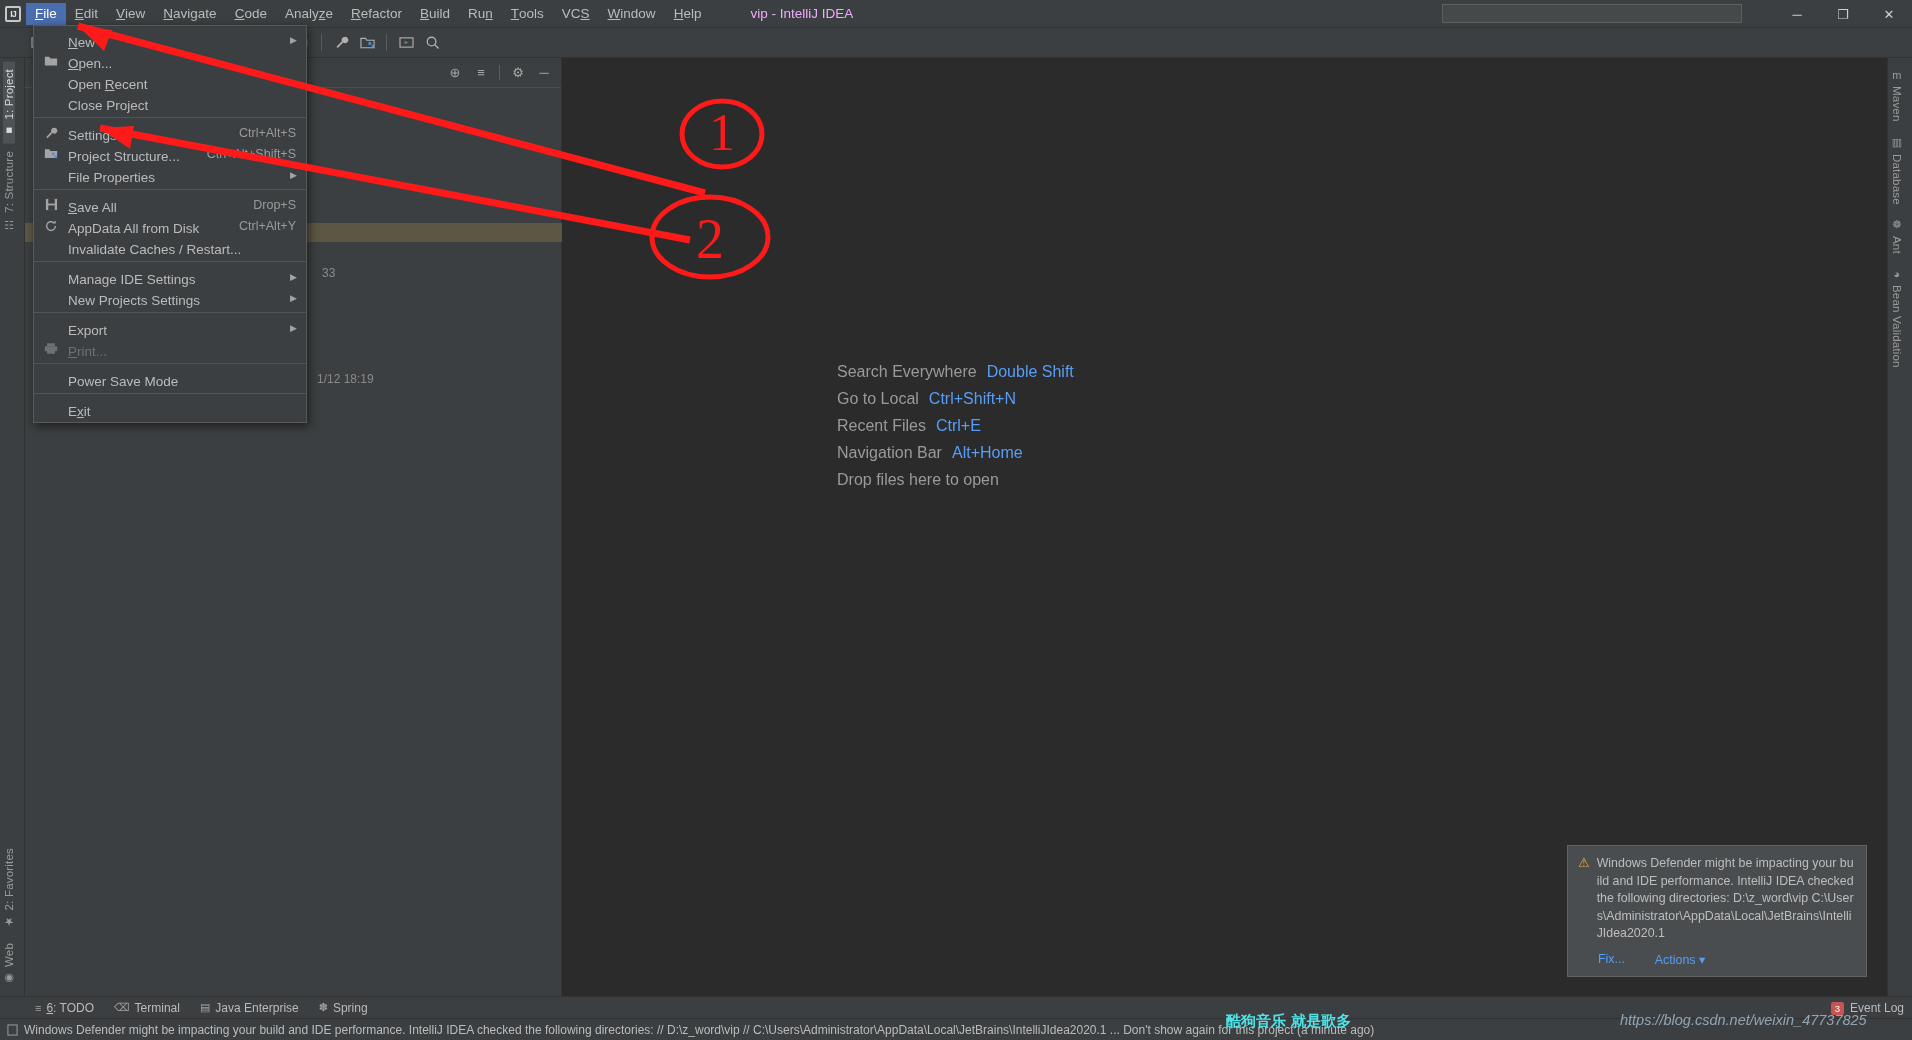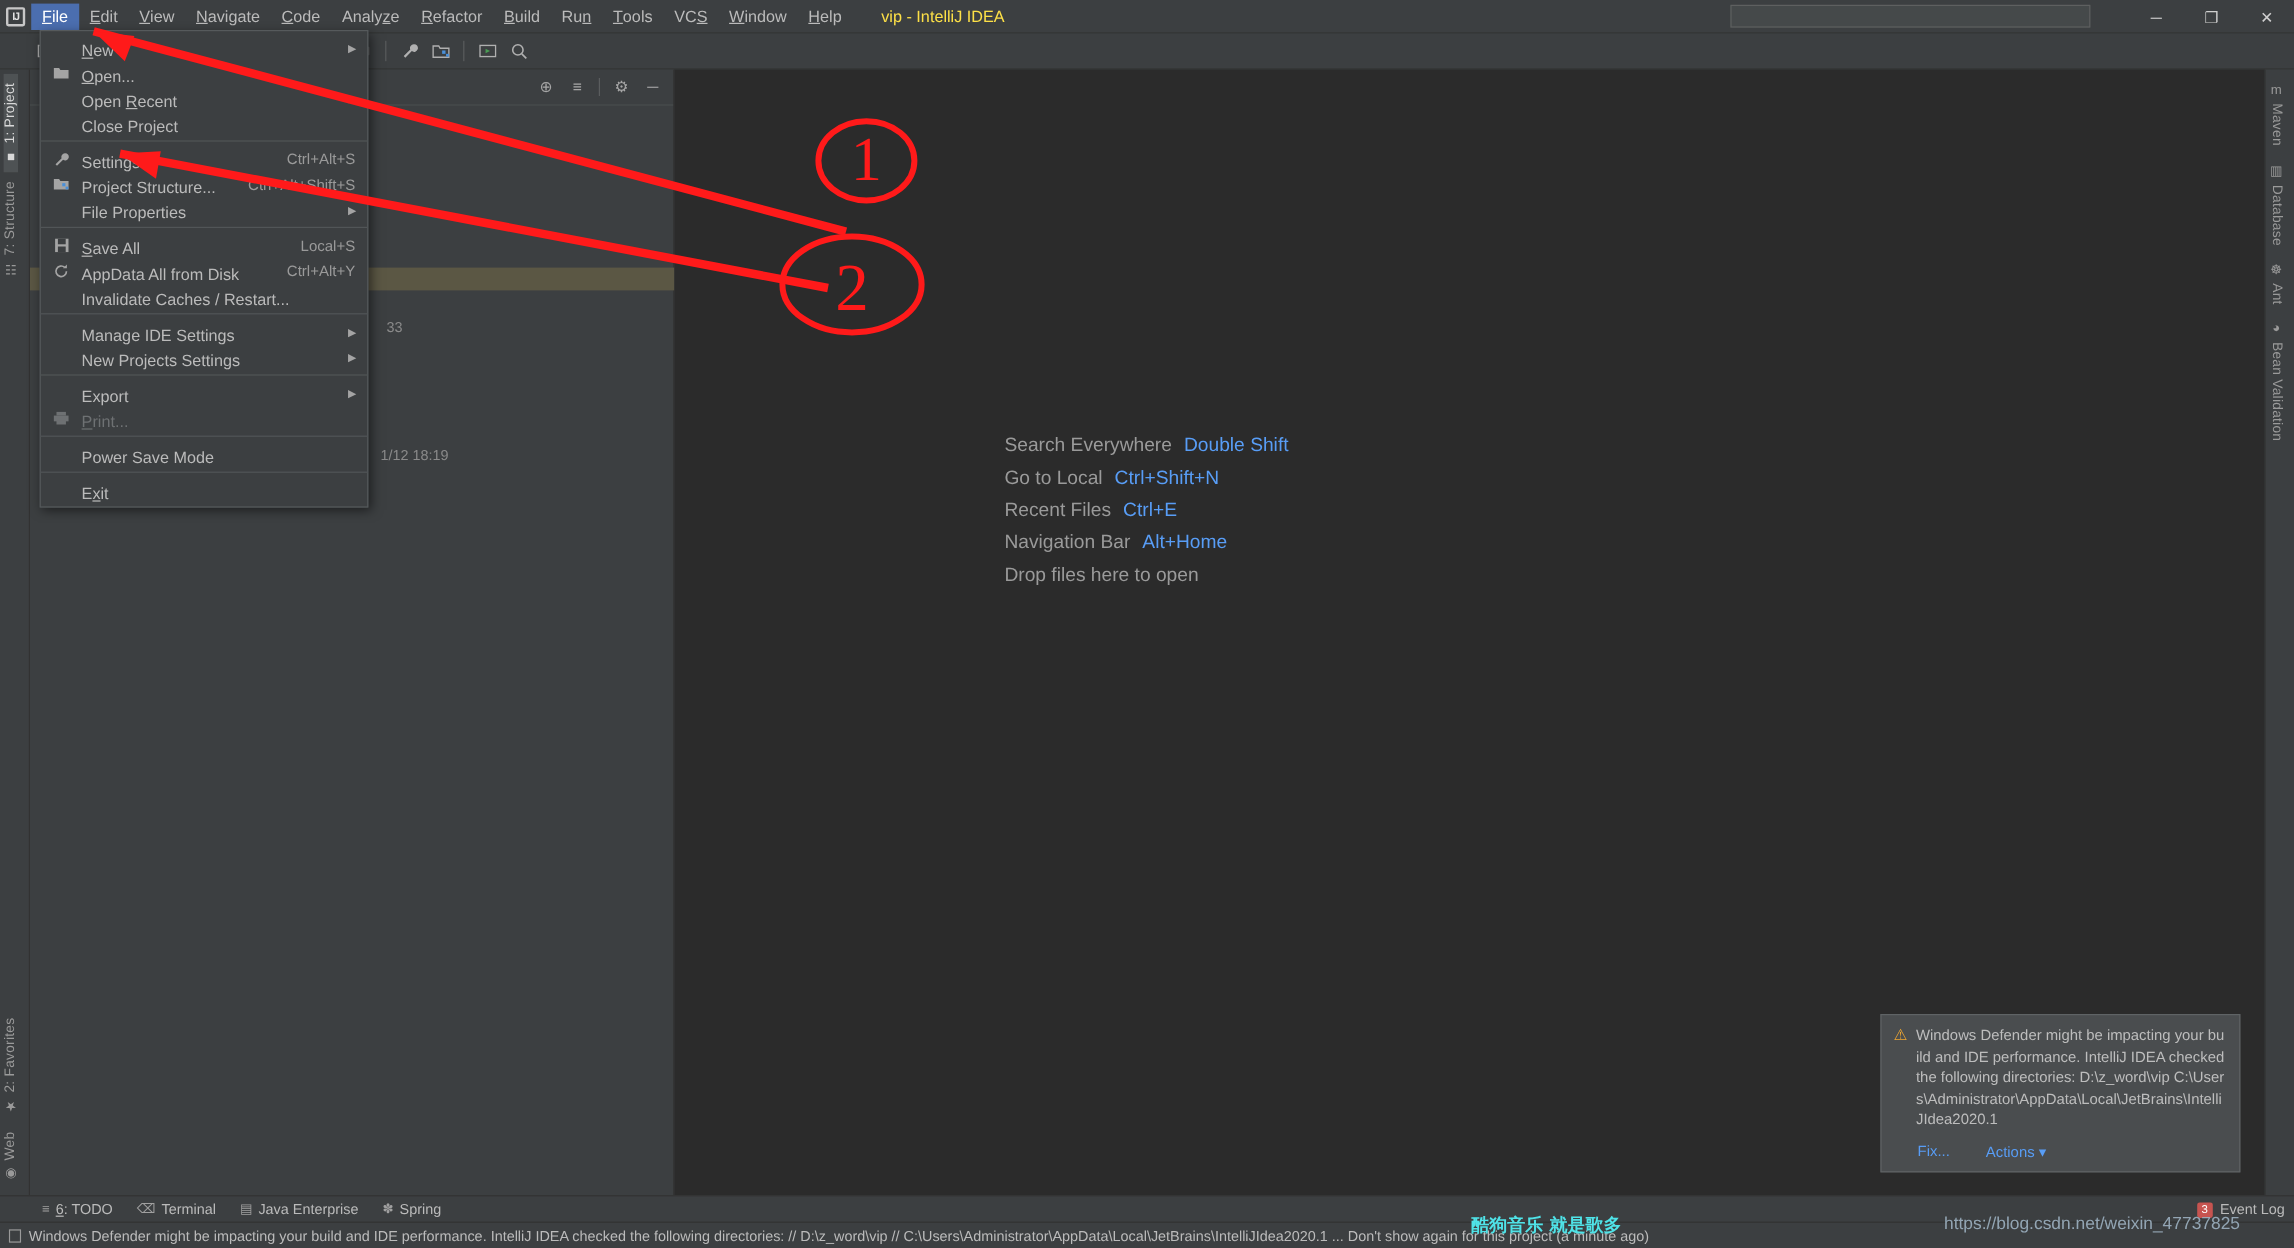--- a/index.html
+++ b/index.html
@@ -37,21 +37,21 @@
   .menubar { display: flex; align-items: center; height: 28px; }
   .menubar-item {
     font-size: 13.5px; color: #bbbbbb;
     padding: 4px 9px; height: 22px;
     display: flex; align-items: center;
     white-space: nowrap;
   }
   .menubar-item.active { background: #4b6eaf; color: #ffffff; }
   .menubar-item .mn { text-decoration: underline; }
   .win-title {
-    font-size: 13.5px; color: #fde047; margin-left: 24px;
+    font-size: 13.5px; color: #f0abfc; margin-left: 40px;
     white-space: nowrap;
   }
   .title-search {
     position: absolute; right: 170px; top: 4px;
     width: 300px; height: 19px;
     background: #45494a; border: 1px solid #5e6060;
   }
   .win-controls {
     position: absolute; right: 0; top: 0; height: 28px;
     display: flex; align-items: center;
@@ -245,21 +245,21 @@
            pointer-events: none; z-index: 60; }
   .kugou {
     position: absolute; left: 1226px; top: 1012px;
     font-size: 15px; font-weight: bold; color: #4fe3e8;
     white-space: nowrap; z-index: 70;
     font-family: "DejaVu Sans", sans-serif;
   }
   .watermark {
     position: absolute; left: 1620px; top: 1012px;
     font-size: 14.5px; color: #9fb4c4; opacity: 0.88;
-    white-space: nowrap; z-index: 70;
+    white-space: nowrap; z-index: 70; font-style: italic;
   }
 </style>
 </head>
 <body>
 
 <div id="app">
 
   <div class="titlebar">
     <div class="app-logo">
       <div class="box">IJ</div>
@@ -497,21 +497,21 @@
       <div class="mi-sep"></div>
       <div class="mi">
         <span class="mi-ico">
           <svg width="13" height="13" viewBox="0 0 14 14">
             <rect x="1" y="1" width="12" height="12" fill="#a4a4a4"></rect>
             <rect x="3.5" y="1" width="7" height="5" fill="#3c3f41"></rect>
             <rect x="3.5" y="8" width="7" height="5" fill="#3c3f41"></rect>
           </svg>
         </span>
         <span><span class="u">S</span>ave All</span>
-        <span class="mi-short">Local+S</span>
+        <span class="mi-short">Drop+S</span>
       </div>
       <div class="mi">
         <span class="mi-ico">
           <svg width="14" height="14" viewBox="0 0 16 16">
             <path d="M13 8a5 5 0 1 1-1.6-3.6" fill="none" stroke="#a4a4a4" stroke-width="1.6"></path>
             <path d="M13.4 1.6v3.6h-3.6z" fill="#a4a4a4"></path>
           </svg>
         </span>
         <span>AppData All from Disk</span>
         <span class="mi-short">Ctrl+Alt+Y</span>

